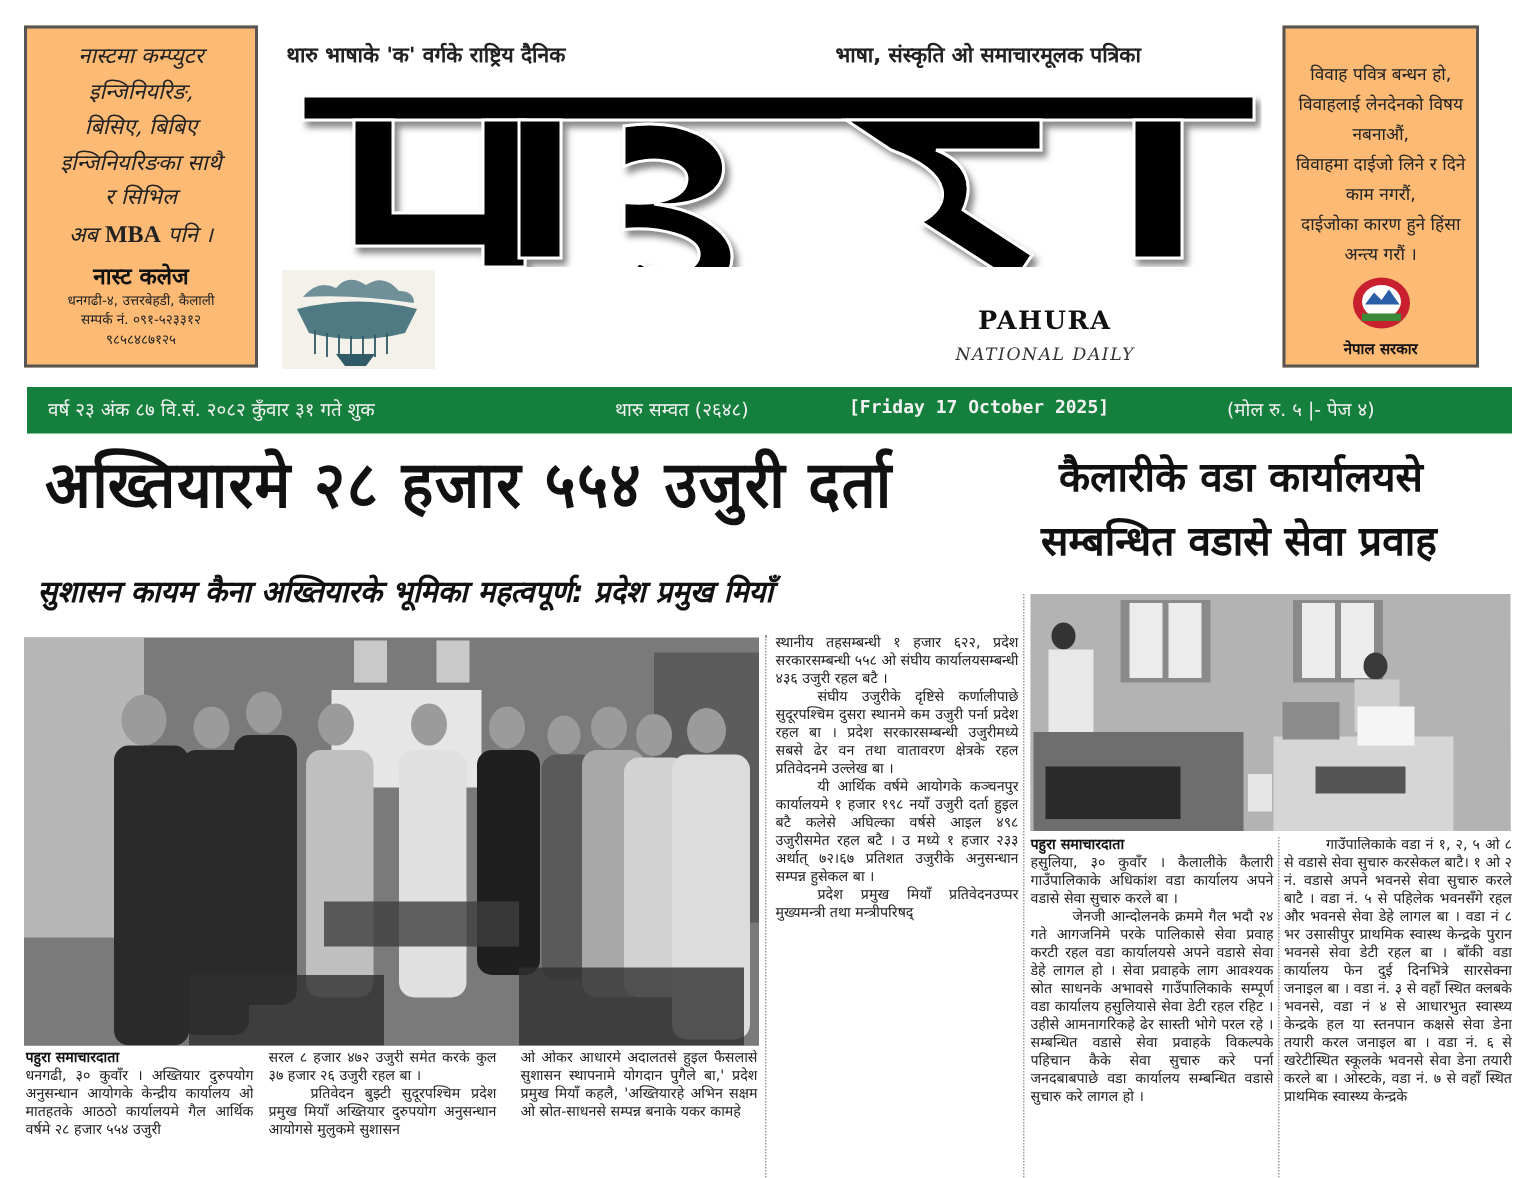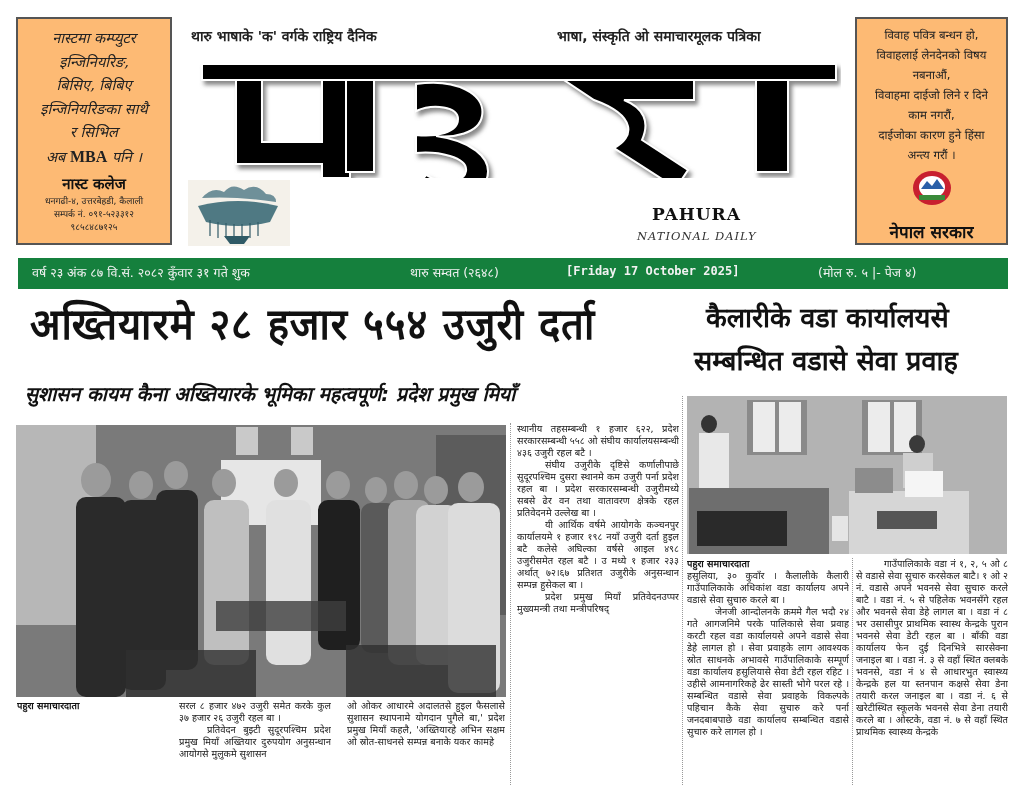--- a/index.html
+++ b/index.html
@@ -9,24 +9,24 @@
     .abs { position: absolute; }
 
     
     .ad-box { border: 2px solid #555; background: #fdba74; text-align: center; }
     .ad-left { left: 16px; top: 17px; width: 156px; height: 228px; padding-top: 8px; }
     .ad-left .ital { font-family: "DejaVu Serif", serif; font-style: italic; font-size: 14.5px; line-height: 23.5px; color: #222; }
     .ad-left .ital b { font-style: normal; font-weight: bold; font-family: "Liberation Serif", serif; font-size: 16px; }
     .ad-left .college { font-size: 15px; font-weight: bold; margin-top: 4px; line-height: 22px; }
     .ad-left .small { font-size: 9px; line-height: 13px; color: #222; }
 
-    .ad-right { left: 855px; top: 17px; width: 153px; height: 228px; padding-top: 6px; }
+    .ad-right { left: 855px; top: 17px; width: 131px; height: 228px; padding-top: 20px; }
     .ad-right .msg { font-size: 11.5px; line-height: 20px; color: #222; }
     .ad-right .emblem { width: 42px; height: 38px; margin: 4px auto 0; }
-    .ad-right .govt { font-size: 17px; font-weight: bold; line-height: 18px; margin-top: 16px; }
+    .ad-right .govt { font-size: 10px; font-weight: bold; line-height: 18px; margin-top: 4px; }
     .ad-right .board { font-size: 18px; font-weight: bold; line-height: 22px; }
 
     
     .tagline { font-size: 14px; font-weight: bold; color: #222; top: 26px; }
     .tag-left { left: 191px; }
     .tag-right { left: 557px; }
 
     .logo { left: 196px; top: 58px; width: 645px; height: 120px; }
     .basket { left: 188px; top: 180px; width: 102px; height: 66px; }
     .pahura-en { left: 652px; top: 204px; font-family: "DejaVu Serif", serif; font-weight: bold; font-size: 17px; letter-spacing: 1px; }
@@ -223,20 +223,21 @@
     <rect x="145" y="120" width="16" height="25" fill="#e5e5e5"></rect>
   </svg>
 </div>
 
 <div class="vdiv" style="left:510px; top:423px; height:362px;"></div>
 <div class="vdiv" style="left:682px; top:396px; height:389px;"></div>
 <div class="vdiv" style="left:852px; top:558px; height:227px;"></div>
 
 <div class="abs col colA">
   <p class="by">पहुरा समाचारदाता</p>
+  <p class="dl" style="font-weight:normal">धनगढी, ३० कुवाँर । अख्तियार दुरुपयोग अनुसन्धान आयोगके केन्द्रीय कार्यालय ओ मातहतके आठठो कार्यालयमे गैल आर्थिक वर्षमे २८ हजार ५५४ उजुरी</p>
 </div>
 <div class="abs col colB">
   <p>सरल ८ हजार ४७२ उजुरी समेत करके कुल ३७ हजार २६ उजुरी रहल बा ।</p>
   <p class="ind">प्रतिवेदन बुझ्टी सुदूरपश्चिम प्रदेश प्रमुख मियाँ अख्तियार दुरुपयोग अनुसन्धान आयोगसे मुलुकमे सुशासन</p>
 </div>
 <div class="abs col colC">
   <p>ओ ओकर आधारमे अदालतसे हुइल फैसलासे सुशासन स्थापनामे योगदान पुगैले बा,' प्रदेश प्रमुख मियाँ कहलै, 'अख्तियारहे अभिन सक्षम ओ स्रोत-साधनसे सम्पन्न बनाके यकर कामहे</p>
 </div>
 <div class="abs col colD">
   <p>स्थानीय तहसम्बन्धी १ हजार ६२२, प्रदेश सरकारसम्बन्धी ५५८ ओ संघीय कार्यालयसम्बन्धी ४३६ उजुरी रहल बटै ।</p>

